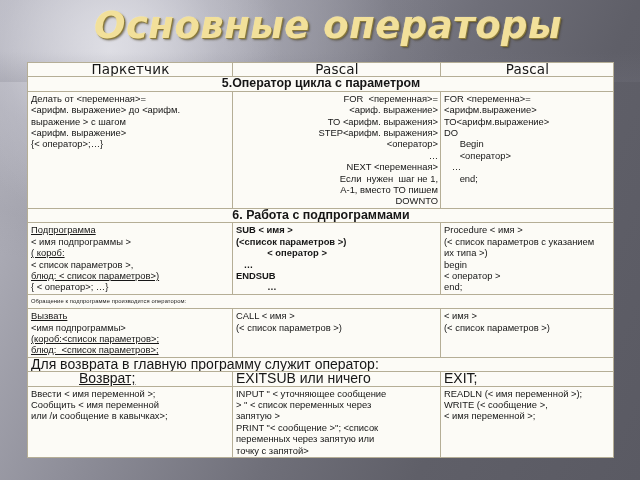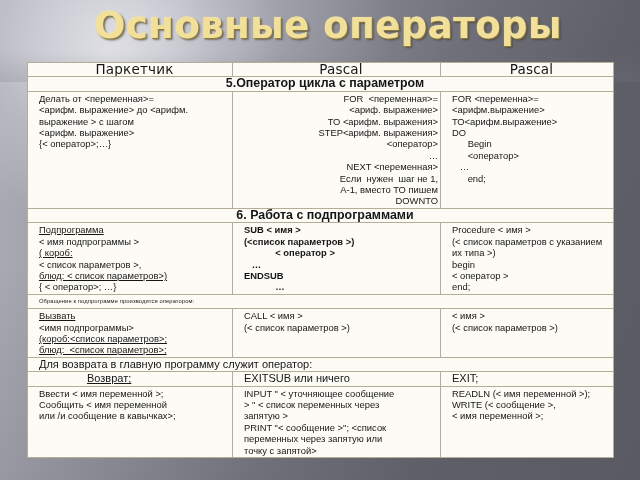--- a/index.html
+++ b/index.html
@@ -44,20 +44,21 @@
   }
 
   
   .title {
     position: absolute;
     left: 16px;
     right: 0;
     top: 4px;
     text-align: center;
     font-family: "DejaVu Sans", sans-serif;
+    font-style: italic;
     font-weight: bold;
     font-size: 37px;
     letter-spacing: 0.5px;
     color: #f2e09a;
     text-shadow:
       1px 1px 0 #8a7a3a,
       2px 2px 2px rgba(60,50,20,0.55),
       0 0 1px rgba(255,250,220,0.7);
     white-space: nowrap;
     z-index: 5;
@@ -77,21 +78,21 @@
     table-layout: fixed;
     background: #fcfbf6;
     border: 1px solid #a9a28b;
     font-size: 9.4px;
     color: #161616;
   }
   table.grid td {
     border: 1px solid #b5ae96;
     background: #fcfbf6;
     vertical-align: top;
-    padding: 1px 2px 1px 11px;
+    padding: 1px 2px 1px 3px;
     line-height: 11.4px;
     word-wrap: break-word;
     overflow: hidden;
   }
   col.c1 { width: 205px; }
   col.c2 { width: 208px; }
   col.c3 { width: 173px; }
 
   .hdr td {
     text-align: center;
@@ -113,21 +114,21 @@
   }
   .note td {
     font-size: 5.8px;
     line-height: 8px;
     padding: 0 2px 0 3px;
     letter-spacing: 0.1px;
     color: #1a1a1a;
     vertical-align: middle;
   }
   .band td {
-    font-size: 11px;
+    font-size: 14px;
     line-height: 13px;
     padding: 1px 2px 1px 3px;
     vertical-align: middle;
   }
 
   .cellbody {
     white-space: pre-wrap;
     font-size: 9.4px;
     line-height: 11.4px;
   }

